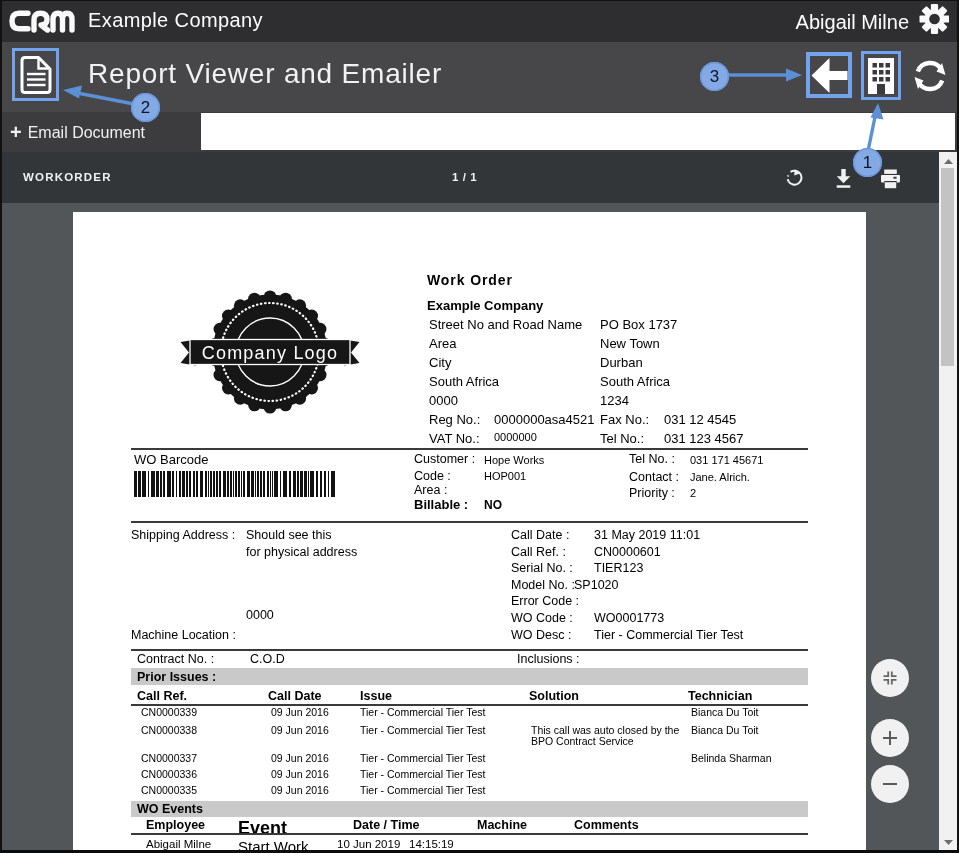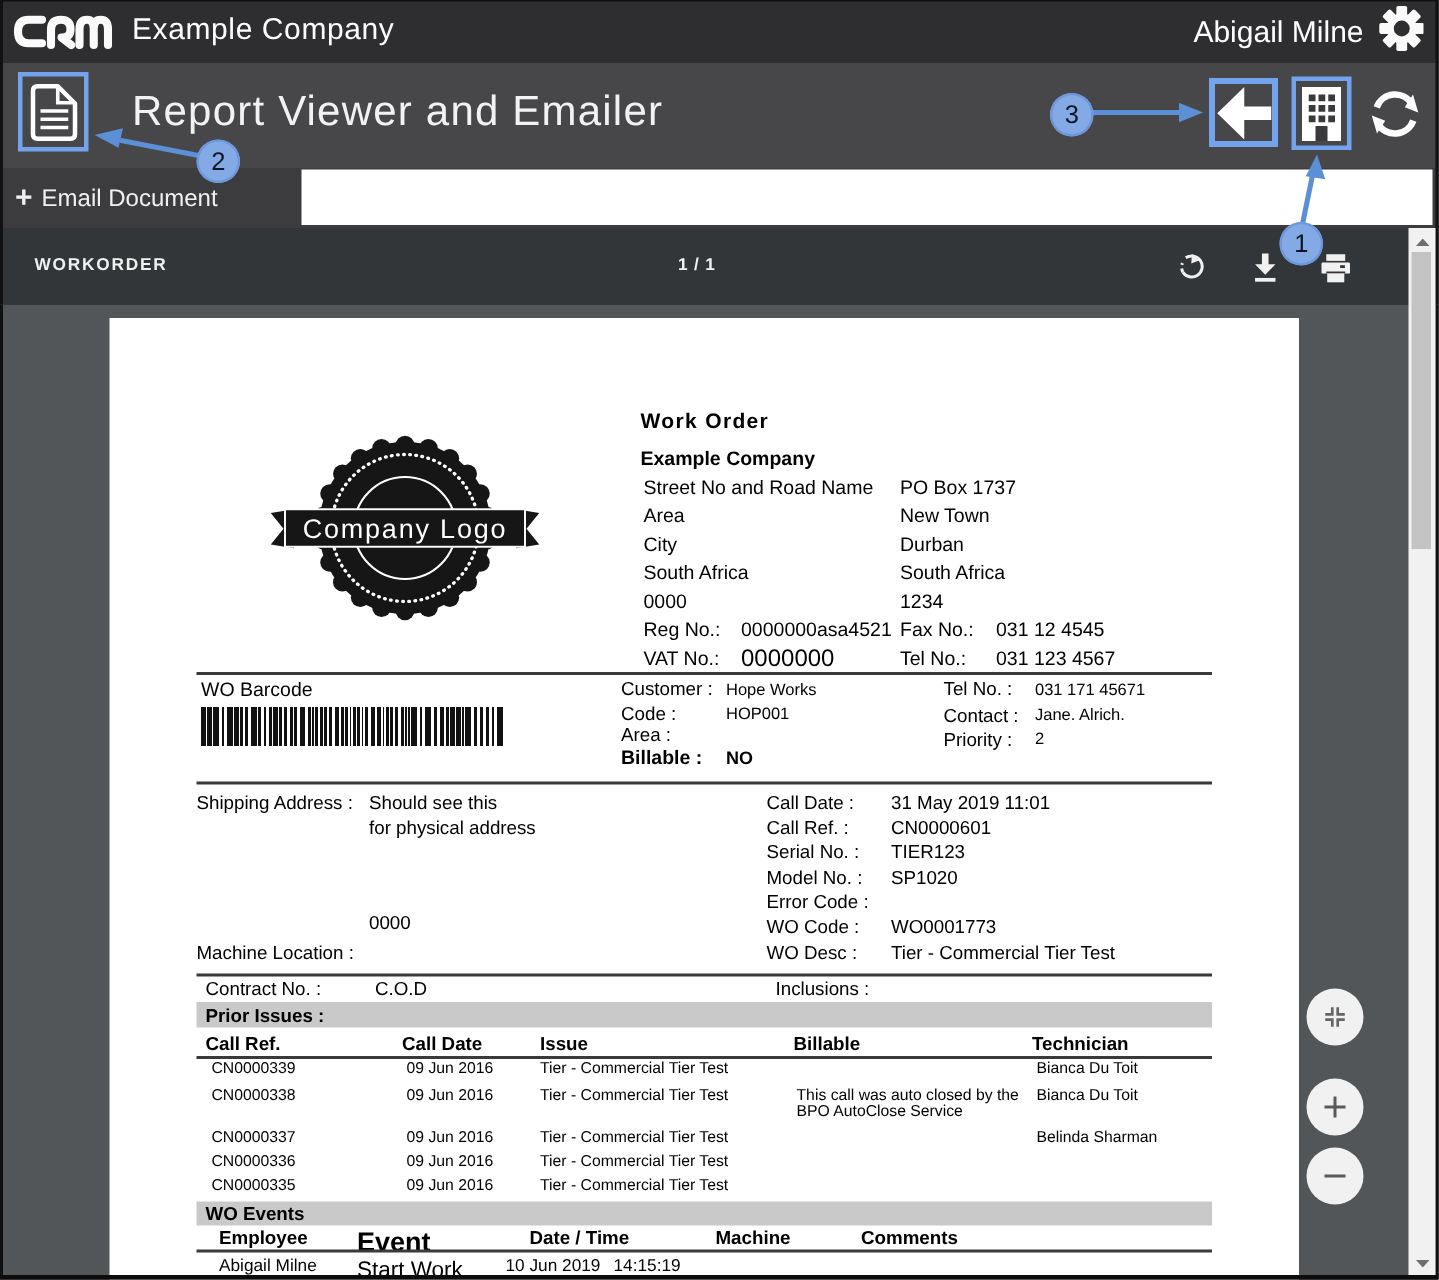--- a/index.html
+++ b/index.html
@@ -239,21 +239,21 @@
   <div class="t" style="left:600px;top:355px;font-size:13px">Durban</div>
   <div class="t" style="left:429px;top:374px;font-size:13px">South Africa</div>
   <div class="t" style="left:600px;top:374px;font-size:13px">South Africa</div>
   <div class="t" style="left:429px;top:393px;font-size:13px">0000</div>
   <div class="t" style="left:600px;top:393px;font-size:13px">1234</div>
   <div class="t" style="left:429px;top:412px;font-size:13px">Reg No.:</div>
   <div class="t" style="left:494px;top:412px;font-size:13px">0000000asa4521</div>
   <div class="t" style="left:600px;top:412px;font-size:13px">Fax No.:</div>
   <div class="t" style="left:664px;top:412px;font-size:13px">031 12 4545</div>
   <div class="t" style="left:429px;top:431px;font-size:13px">VAT No.:</div>
-  <div class="t" style="left:494px;top:431px;font-size:16px">0000000</div>
+  <div class="t" style="left:494px;top:431px;font-size:11px">0000000</div>
   <div class="t" style="left:600px;top:431px;font-size:13px">Tel No.:</div>
   <div class="t" style="left:664px;top:431px;font-size:13px">031 123 4567</div>
 
   <div class="abs" style="left:131px;top:448px;width:677px;height:2px;background:#3a3a3a"></div>
 
   <div class="t" style="left:134px;top:452px;font-size:13px;font-weight:normal">WO Barcode</div>
 
   <svg class="abs" style="left:134px;top:471px" width="202" height="27" viewBox="0 0 202 27" shape-rendering="crispEdges">
     <g fill="#111">
         <rect x="0" y="0" width="3" height="26"></rect>
@@ -339,53 +339,53 @@
   <div class="t" style="left:246px;top:608px;font-size:12.5px">0000</div>
   <div class="t" style="left:131px;top:628px;font-size:12.5px">Machine Location :</div>
 
   <div class="t" style="left:511px;top:528px;font-size:12.5px">Call Date :</div>
   <div class="t" style="left:594px;top:528px;font-size:12.5px">31 May 2019 11:01</div>
   <div class="t" style="left:511px;top:545px;font-size:12.5px">Call Ref. :</div>
   <div class="t" style="left:594px;top:545px;font-size:12.5px">CN0000601</div>
   <div class="t" style="left:511px;top:561px;font-size:12.5px">Serial No. :</div>
   <div class="t" style="left:594px;top:561px;font-size:12.5px">TIER123</div>
   <div class="t" style="left:511px;top:578px;font-size:12.5px">Model No. :</div>
-  <div class="t" style="left:594px;top:578px;font-size:12.5px">SP1020</div>
+  <div class="t" style="left:574px;top:578px;font-size:12.5px">SP1020</div>
   <div class="t" style="left:511px;top:594px;font-size:12.5px">Error Code :</div>
   <div class="t" style="left:511px;top:611px;font-size:12.5px">WO Code :</div>
   <div class="t" style="left:594px;top:611px;font-size:12.5px">WO0001773</div>
   <div class="t" style="left:511px;top:628px;font-size:12.5px">WO Desc :</div>
   <div class="t" style="left:594px;top:628px;font-size:12.5px">Tier - Commercial Tier Test</div>
 
   <div class="abs" style="left:131px;top:649px;width:677px;height:2px;background:#3a3a3a"></div>
 
   <div class="t" style="left:137px;top:652px;font-size:12.5px">Contract No. :</div>
   <div class="t" style="left:250px;top:652px;font-size:12.5px">C.O.D</div>
   <div class="t" style="left:517px;top:652px;font-size:12.5px">Inclusions :</div>
 
   <div class="abs" style="left:131px;top:668px;width:677px;height:17px;background:#c9c9c9"></div>
   <div class="t" style="left:137px;top:670px;font-size:12.5px;font-weight:bold">Prior Issues :</div>
 
   <div class="t" style="left:137px;top:689px;font-size:12.5px;font-weight:bold">Call Ref.</div>
   <div class="t" style="left:268px;top:689px;font-size:12.5px;font-weight:bold">Call Date</div>
   <div class="t" style="left:360px;top:689px;font-size:12.5px;font-weight:bold">Issue</div>
-  <div class="t" style="left:529px;top:689px;font-size:12.5px;font-weight:bold">Billable</div>
+  <div class="t" style="left:529px;top:689px;font-size:12.5px;font-weight:bold">Solution</div>
   <div class="t" style="left:688px;top:689px;font-size:12.5px;font-weight:bold">Technician</div>
   <div class="abs" style="left:131px;top:704px;width:677px;height:2px;background:#3a3a3a"></div>
 
   <div class="t" style="left:141px;top:706px;font-size:10.5px">CN0000339</div>
   <div class="t" style="left:271px;top:706px;font-size:10.5px">09 Jun 2016</div>
   <div class="t" style="left:360px;top:706px;font-size:10.5px">Tier - Commercial Tier Test</div>
   <div class="t" style="left:691px;top:706px;font-size:10.5px">Bianca Du Toit</div>
 
   <div class="t" style="left:141px;top:724px;font-size:10.5px">CN0000338</div>
   <div class="t" style="left:271px;top:724px;font-size:10.5px">09 Jun 2016</div>
   <div class="t" style="left:360px;top:724px;font-size:10.5px">Tier - Commercial Tier Test</div>
   <div class="t" style="left:531px;top:724px;font-size:10.5px">This call was auto closed by the</div>
-  <div class="t" style="left:531px;top:735px;font-size:10.5px">BPO AutoClose Service</div>
+  <div class="t" style="left:531px;top:735px;font-size:10.5px">BPO Contract Service</div>
   <div class="t" style="left:691px;top:724px;font-size:10.5px">Bianca Du Toit</div>
 
   <div class="t" style="left:141px;top:752px;font-size:10.5px">CN0000337</div>
   <div class="t" style="left:271px;top:752px;font-size:10.5px">09 Jun 2016</div>
   <div class="t" style="left:360px;top:752px;font-size:10.5px">Tier - Commercial Tier Test</div>
   <div class="t" style="left:691px;top:752px;font-size:10.5px">Belinda Sharman</div>
 
   <div class="t" style="left:141px;top:768px;font-size:10.5px">CN0000336</div>
   <div class="t" style="left:271px;top:768px;font-size:10.5px">09 Jun 2016</div>
   <div class="t" style="left:360px;top:768px;font-size:10.5px">Tier - Commercial Tier Test</div>

